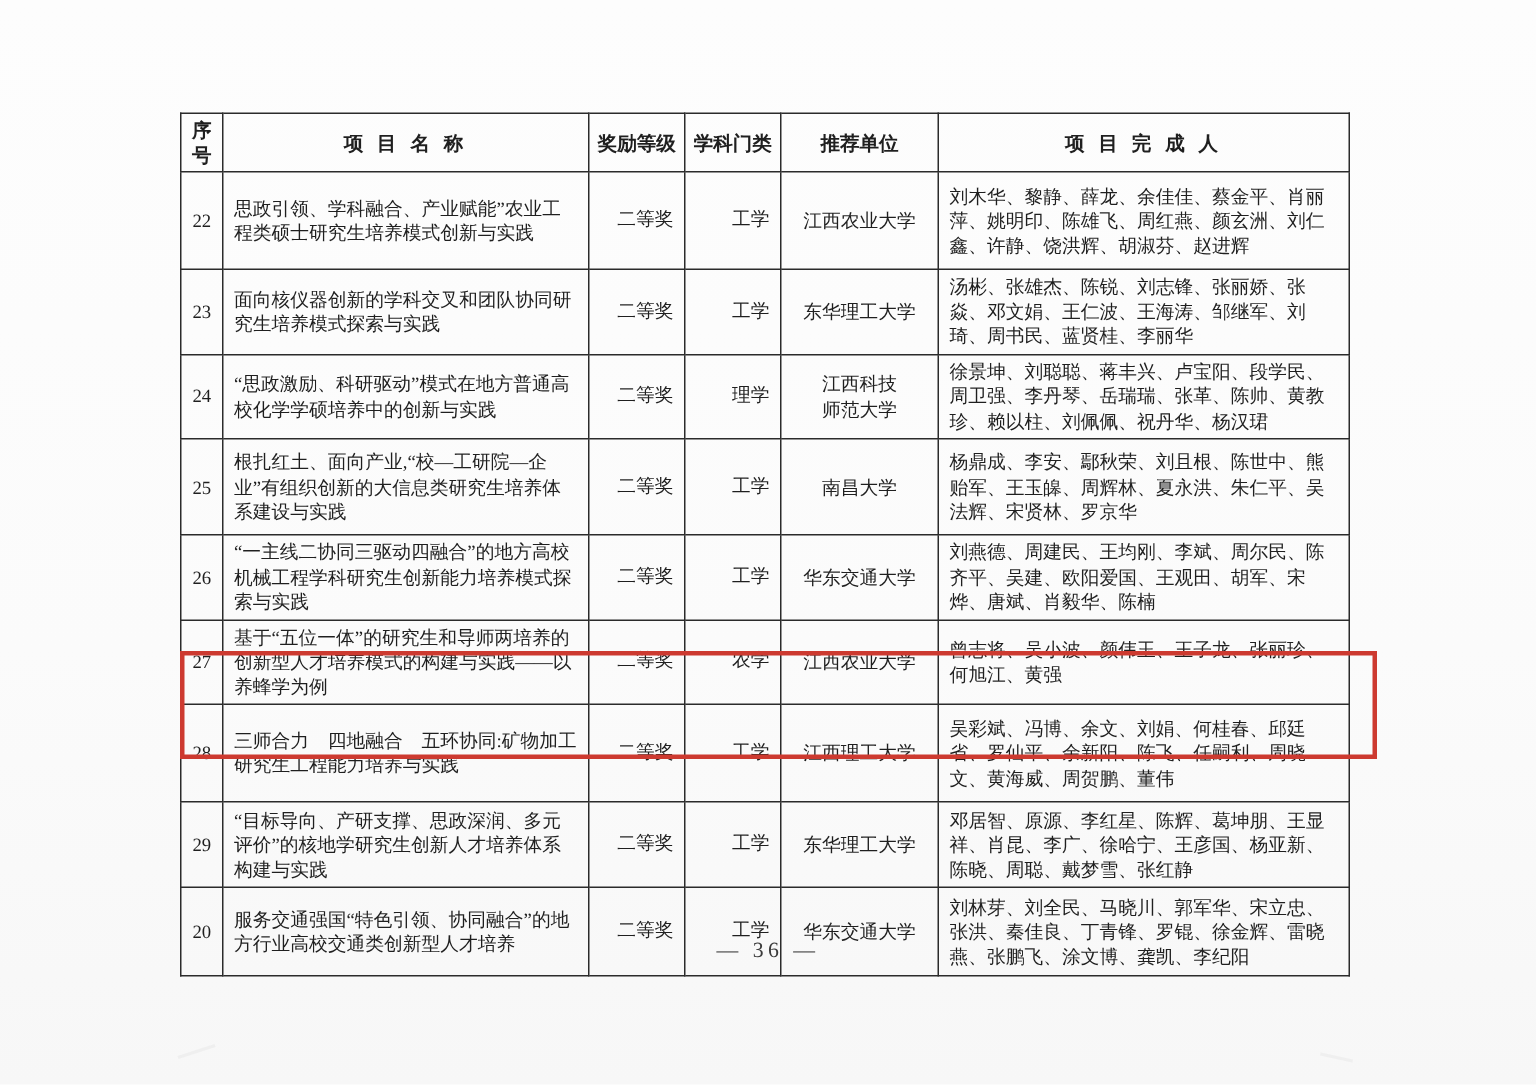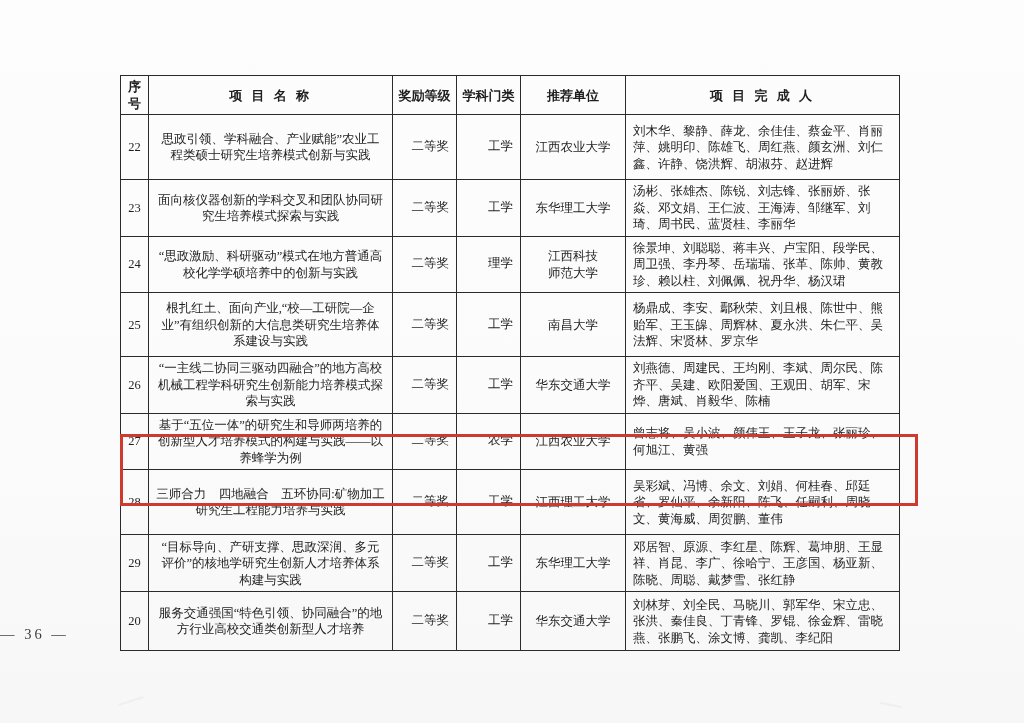--- a/index.html
+++ b/index.html
@@ -20,41 +20,41 @@
     vertical-align:middle;
     font-size:12.5px;line-height:1.32;
     padding:3px 7px;
     word-break:break-all;
   }
   table.awards thead th{
     font-weight:bold;font-size:13px;text-align:center;height:26px;padding:2px 2px;
   }
   th.sp{letter-spacing:3px;}
   td.c-no{ text-align:center;font-size:13px;padding:2px;}
-  td.c-project{text-align:center;}
+  td.c-project{text-align:left;}
   td.c-award,td.c-disc{text-align:right;padding:2px;font-family:Liberation Mono, monospace;}
   td.c-unit{text-align:center;white-space:pre-line;padding:2px;}
   td.c-members{text-align:left;}
   
   #table-body tr:nth-child(1){height:65px;}
   #table-body tr:nth-child(2){height:52px;}
   #table-body tr:nth-child(3){height:53px;}
   #table-body tr:nth-child(4){height:64px;}
   #table-body tr:nth-child(5){height:47px;}
   #table-body tr:nth-child(6){height:55px;}
   #table-body tr:nth-child(7){height:65px;}
   #table-body tr:nth-child(8){height:57px;}
   #table-body tr:nth-child(9){height:59px;}
   .highlight-box{
     position:absolute;left:120px;top:434px;width:792px;height:66px;
     border:3px solid #cd3a30;background:transparent;pointer-events:none;
   }
   .page-footer{
     position:absolute;left:0;top:626px;width:1024px;
-    font-size:14.5px;color:#3c3c3c;letter-spacing:3px;
+    text-align:center;font-size:14.5px;color:#3c3c3c;letter-spacing:3px;
   }
   .scan-artifact{position:absolute;background:#e9e9e9;opacity:.6;}
   .sa-bl{left:118px;top:700px;width:26px;height:2px;transform:rotate(-18deg);}
   .sa-br{left:880px;top:704px;width:22px;height:2px;transform:rotate(12deg);}
 </style>
 </head>
 <body>
 
 <div class="sheet">
 

